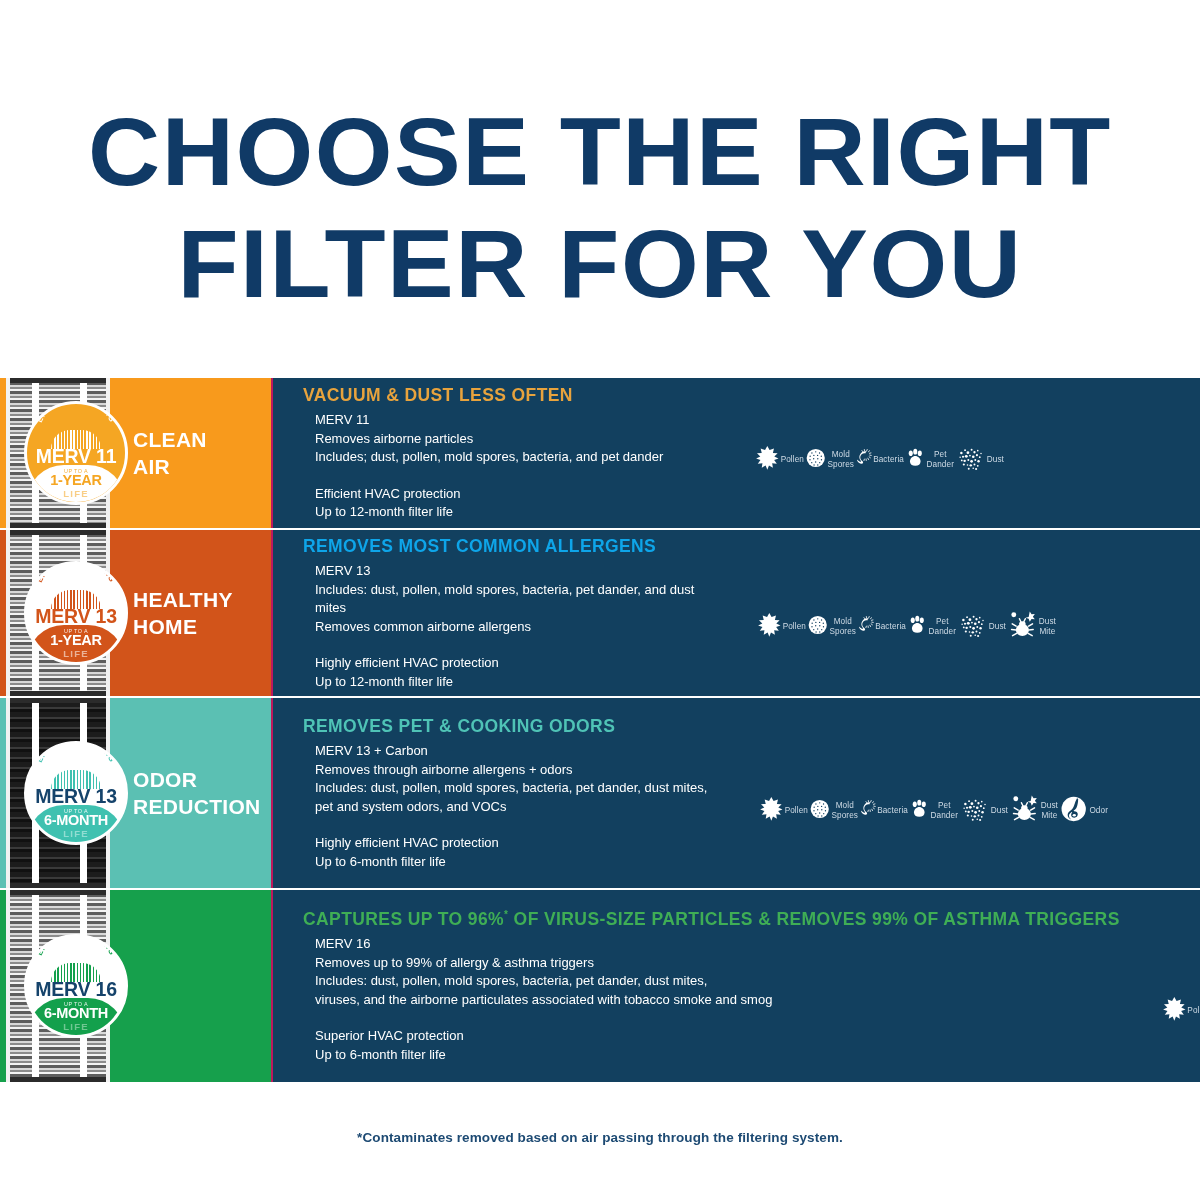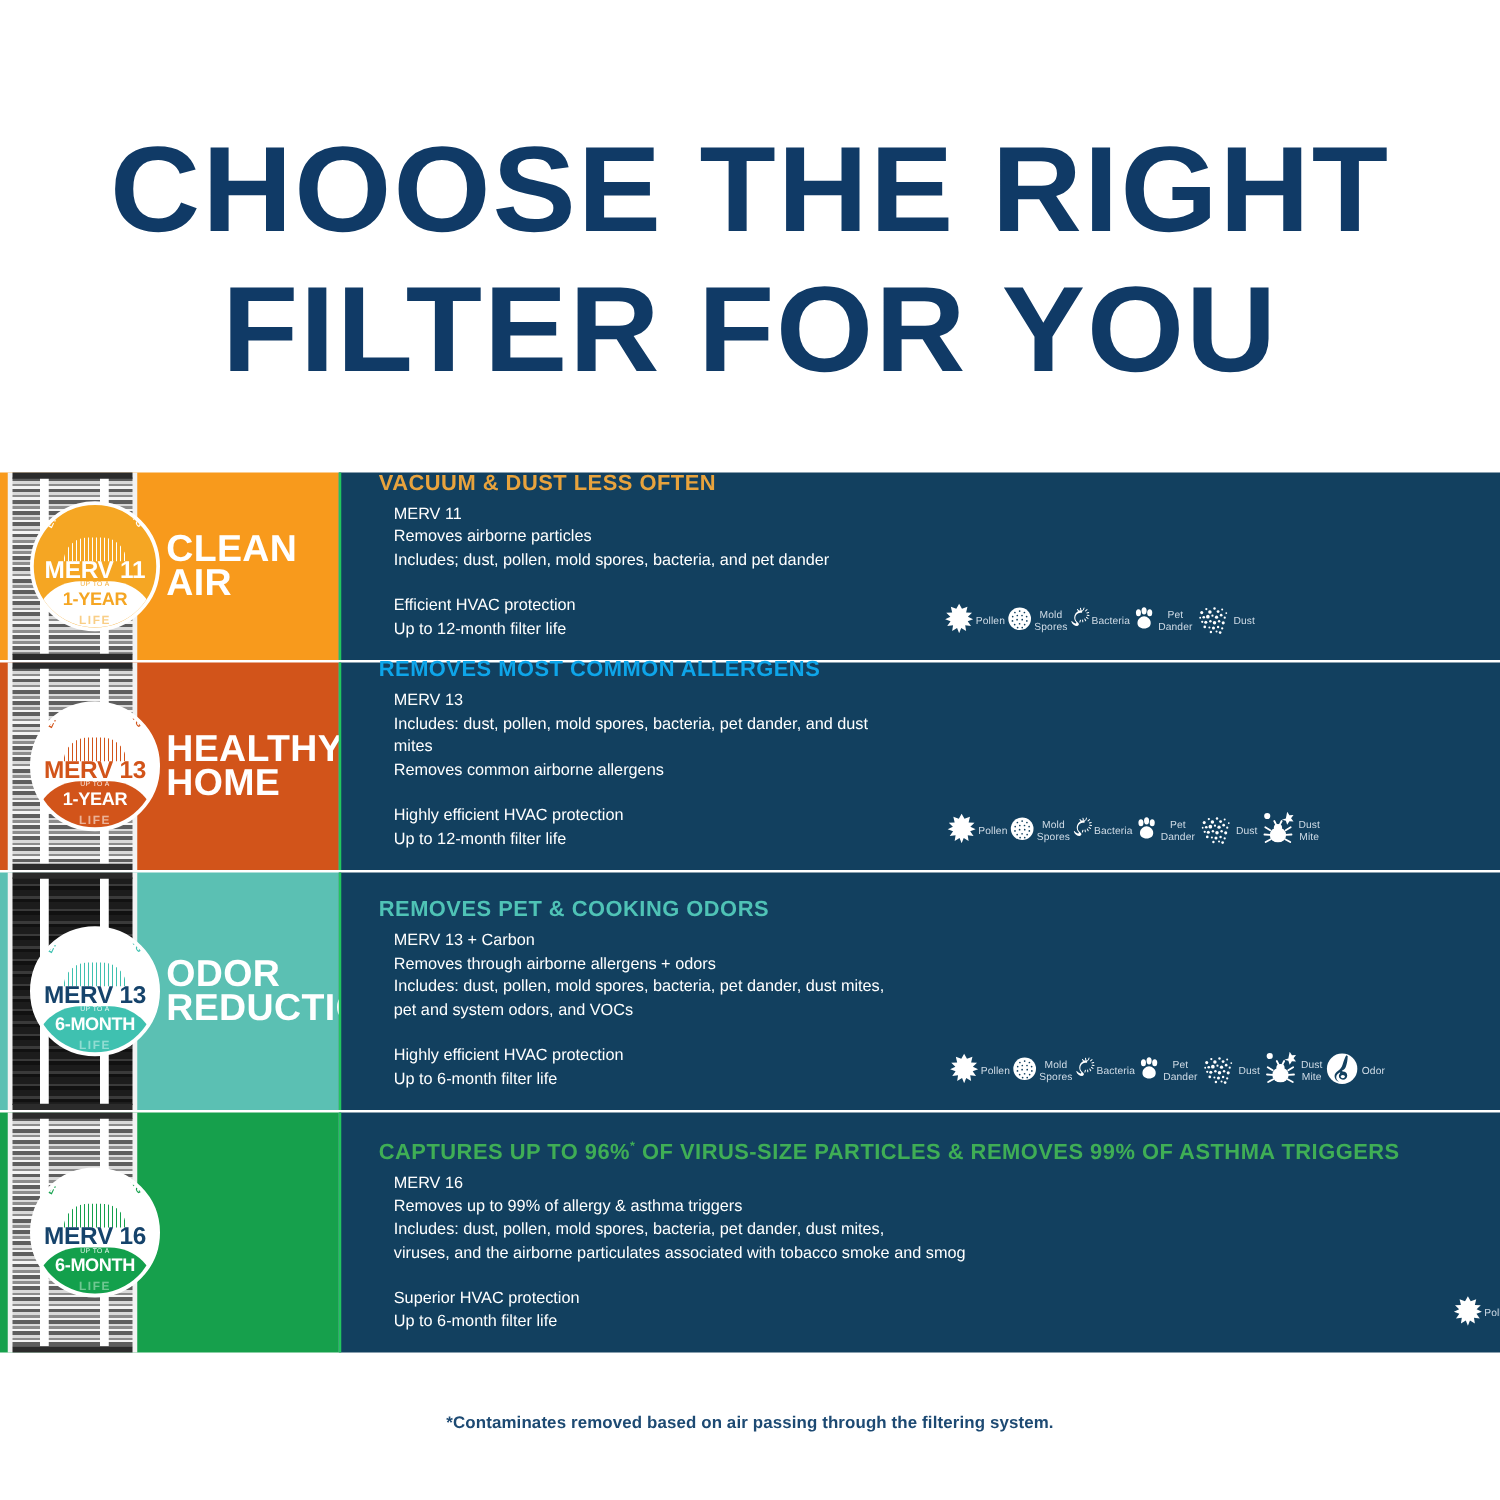--- a/index.html
+++ b/index.html
@@ -158,21 +158,21 @@
     letter-spacing: -0.2px;
     line-height: 20px;
   }
   .badge-lower {
     position: absolute;
     left: 0; right: 0; bottom: 0;
     height: 37px;
     display: flex;
     flex-direction: column;
     align-items: center;
-    justify-content: space-between;
+    justify-content: center;
     border-radius: 60px 60px 0 0;
   }
   .badge-uptoa {
     font-size: 5.4px;
     letter-spacing: 0.4px;
     line-height: 6px;
     margin-bottom: -1px;
     opacity: .9;
   }
   .badge-life-num {
@@ -235,36 +235,36 @@
   .badge.v-white-g .arc-txt { fill: #13A04C; }
 
   
   .left-label {
     position: absolute;
     left: 133px;
     top: 50%;
     transform: translateY(-50%);
     color: #ffffff;
     font-weight: bold;
-    font-size: 30px;
+    font-size: 21px;
     line-height: 27px;
     letter-spacing: 0.3px;
     white-space: pre-line;
     z-index: 2;
   }
 
   
   .right-panel {
     position: relative;
     flex: 1 1 auto;
     background: #12405F;
     padding: 16px 16px 16px 30px;
-    border-left: 2px solid #22c55e;
+    border-left: 2px solid #be185d;
     display: flex;
-    align-items: flex-end;
+    align-items: center;
     gap: 41px;
   }
   .right-inner { flex: 1 1 auto; min-width: 0; }
 
   .rp-heading {
     font-weight: bold;
     font-size: 17.5px;
     letter-spacing: 0.4px;
     line-height: 22px;
     margin-bottom: 5px;

